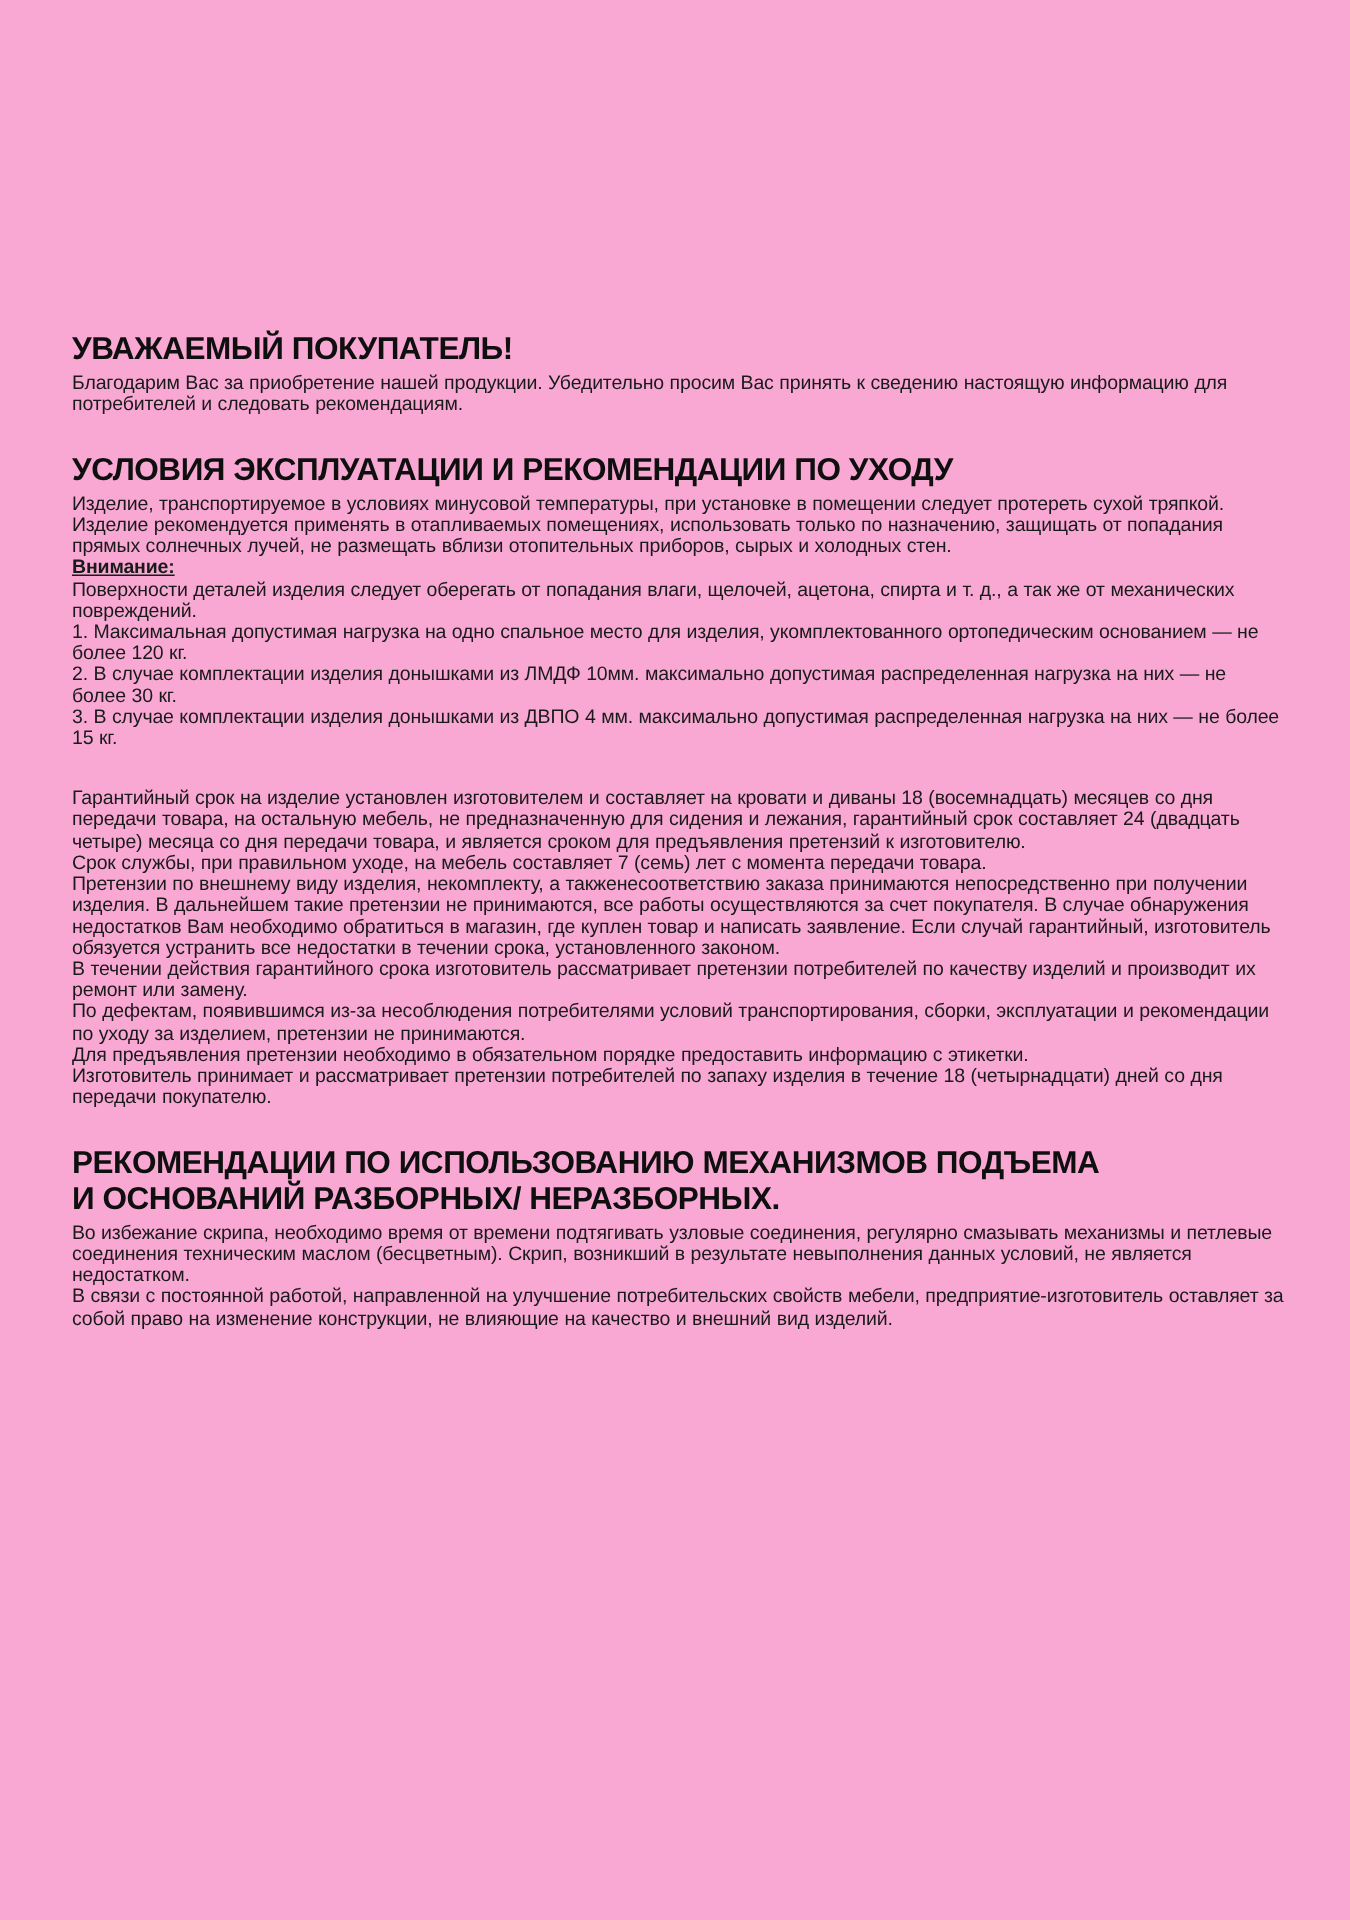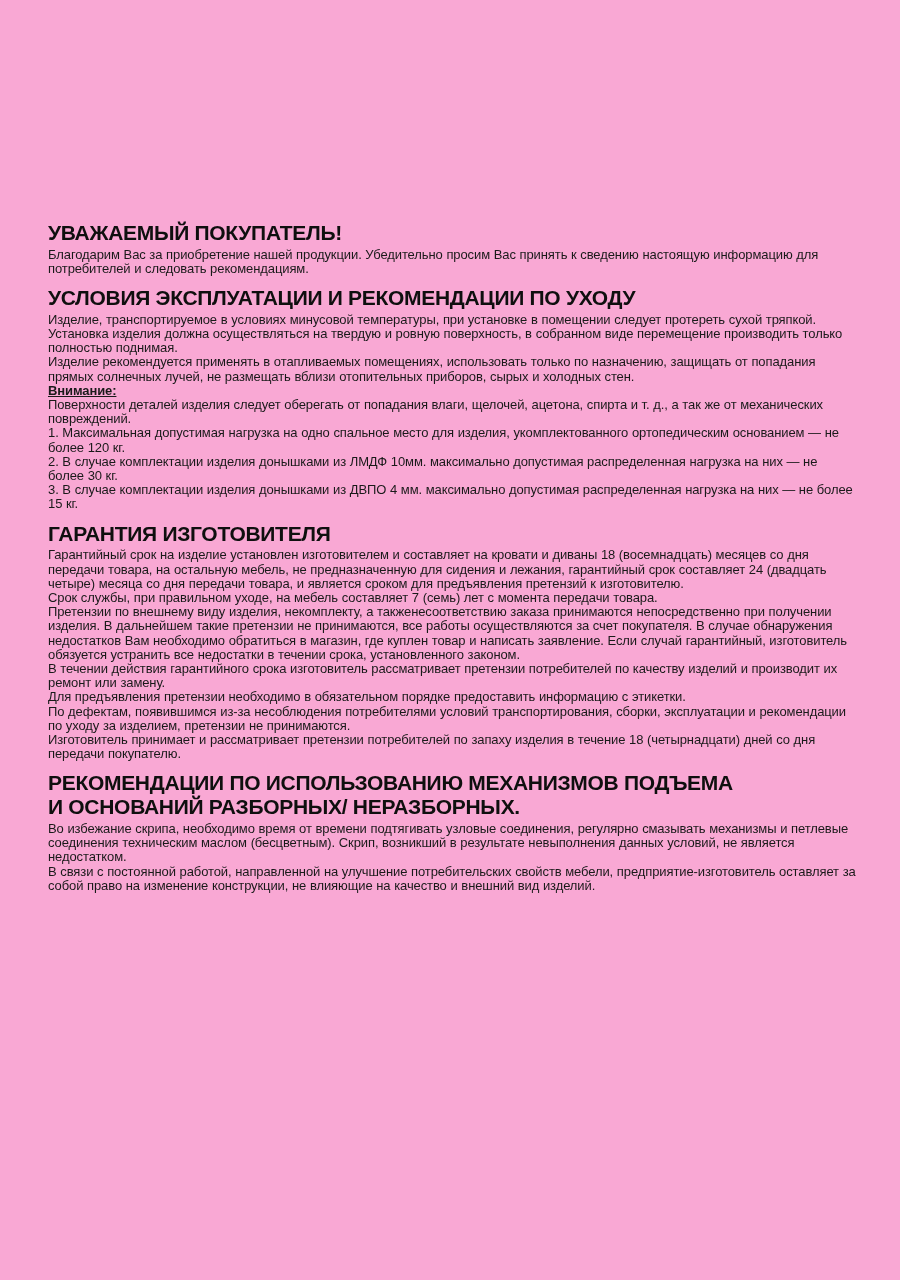--- a/index.html
+++ b/index.html
@@ -15,21 +15,21 @@
     color: #1a1a1a;
   }
   .page {
     box-sizing: border-box;
     width: 900px;
     height: 1280px;
     padding: 221px 44px 0 48px;
     background: #f9a8d4;
   }
   section.doc-section { margin: 0; }
-  section.doc-section + section.doc-section { margin-top: 10px; }
+  section.doc-section + section.doc-section { margin-top: 26px; }
   h2.section-heading {
     margin: 0 0 3px 0;
     font-size: 21px;
     line-height: 1.13;
     font-weight: bold;
     letter-spacing: -0.3px;
     color: #0f0f0f;
     white-space: pre-line;
   }
   p.body-par {
@@ -49,36 +49,34 @@
 
 <main class="page">
   <div id="sections-root">
       <section class="doc-section">
         <h2 class="section-heading">УВАЖАЕМЫЙ ПОКУПАТЕЛЬ!</h2>
         <p class="body-par">Благодарим Вас за приобретение нашей продукции. Убедительно просим Вас принять к сведению настоящую информацию для потребителей и следовать рекомендациям.</p>
       </section>
       <section class="doc-section">
         <h2 class="section-heading">УСЛОВИЯ ЭКСПЛУАТАЦИИ И РЕКОМЕНДАЦИИ ПО УХОДУ</h2>
         <p class="body-par">Изделие, транспортируемое в условиях минусовой температуры, при установке в помещении следует протереть сухой тряпкой.</p>
-        <p class="body-par">Установка изделия должна осуществляться на твердую и ровную поверхность, в собранном виде перемещение производить только полностью поднимая.</p>
         <p class="body-par">Изделие рекомендуется  применять в отапливаемых помещениях, использовать только по назначению, защищать от попадания прямых солнечных лучей, не размещать вблизи отопительных приборов, сырых и холодных стен.</p>
         <p class="body-par attention">Внимание:</p>
         <p class="body-par">Поверхности деталей изделия следует оберегать от попадания влаги, щелочей, ацетона, спирта и т. д., а так же от механических повреждений.</p>
         <p class="body-par">1. Максимальная допустимая нагрузка на одно спальное место для изделия, укомплектованного ортопедическим основанием — не более 120 кг.</p>
         <p class="body-par">2. В случае комплектации изделия донышками из ЛМДФ 10мм. максимально допустимая распределенная нагрузка на них — не более 30 кг.</p>
         <p class="body-par">3. В случае комплектации изделия донышками из ДВПО 4 мм. максимально допустимая распределенная нагрузка на них — не более 15 кг.</p>
       </section>
       <section class="doc-section">
-        <h2 class="section-heading">ГАРАНТИЯ ИЗГОТОВИТЕЛЯ</h2>
         <p class="body-par">Гарантийный срок на изделие установлен изготовителем и составляет на кровати и диваны 18 (восемнадцать) месяцев со дня передачи товара, на остальную мебель, не предназначенную для сидения и лежания, гарантийный срок составляет 24 (двадцать четыре) месяца со дня передачи товара, и является сроком для предъявления претензий к изготовителю.</p>
         <p class="body-par">Срок службы, при правильном уходе, на мебель составляет 7 (семь) лет с момента передачи товара.</p>
         <p class="body-par">Претензии по внешнему виду изделия, некомплекту, а такженесоответствию заказа принимаются непосредственно при получении изделия. В дальнейшем такие претензии не принимаются, все работы осуществляются за счет покупателя. В случае обнаружения недостатков  Вам необходимо обратиться в магазин, где куплен товар и написать заявление. Если случай гарантийный, изготовитель обязуется устранить все недостатки в течении срока, установленного законом.</p>
         <p class="body-par">В течении действия гарантийного срока изготовитель рассматривает претензии потребителей по качеству изделий и производит их ремонт или замену.</p>
+        <p class="body-par">По дефектам, появившимся из-за несоблюдения потребителями условий транспортирования, сборки, эксплуатации и рекомендации по уходу за изделием, претензии не принимаются.</p>
         <p class="body-par">Для предъявления претензии необходимо в обязательном порядке предоставить информацию с этикетки.</p>
-        <p class="body-par">По дефектам, появившимся из-за несоблюдения потребителями условий транспортирования, сборки, эксплуатации и рекомендации по уходу за изделием, претензии не принимаются.</p>
         <p class="body-par">Изготовитель принимает и рассматривает претензии потребителей по запаху изделия в течение 18 (четырнадцати) дней со дня передачи  покупателю.</p>
       </section>
       <section class="doc-section">
         <h2 class="section-heading">РЕКОМЕНДАЦИИ ПО ИСПОЛЬЗОВАНИЮ МЕХАНИЗМОВ ПОДЪЕМА
 И ОСНОВАНИЙ РАЗБОРНЫХ/ НЕРАЗБОРНЫХ.</h2>
         <p class="body-par">Во избежание скрипа, необходимо время от времени подтягивать узловые соединения, регулярно смазывать механизмы и петлевые соединения техническим маслом (бесцветным). Скрип, возникший в результате невыполнения данных условий, не является недостатком.</p>
         <p class="body-par">В связи с постоянной работой, направленной на улучшение потребительских свойств мебели, предприятие-изготовитель оставляет за собой право на изменение конструкции, не влияющие на качество и внешний вид изделий.</p>
       </section>
     </div>
 </main>

